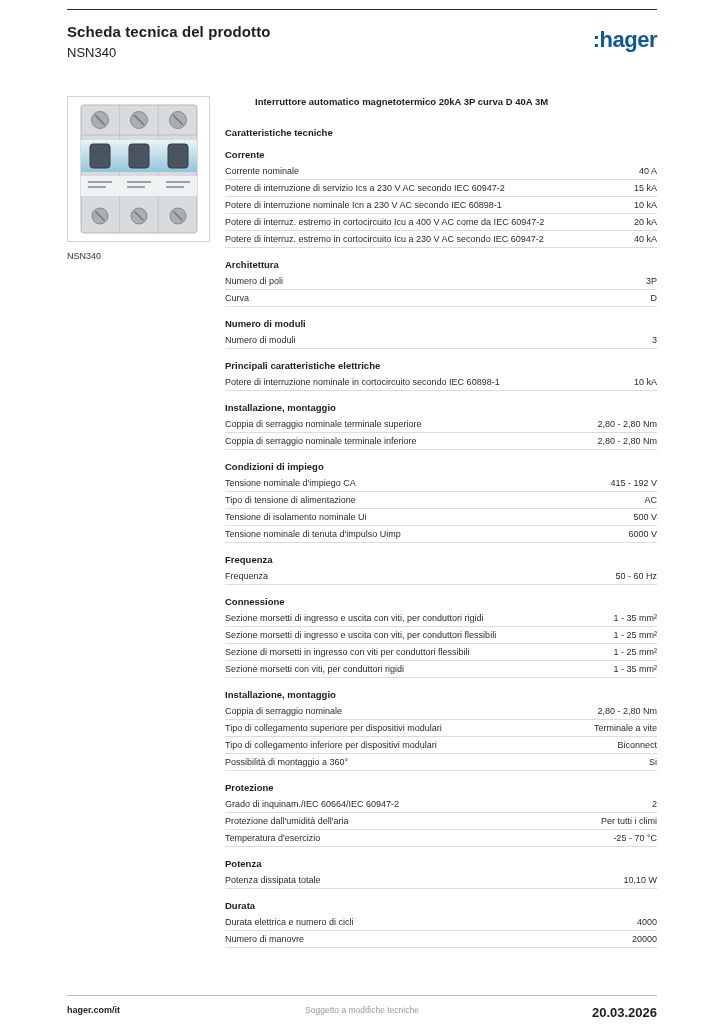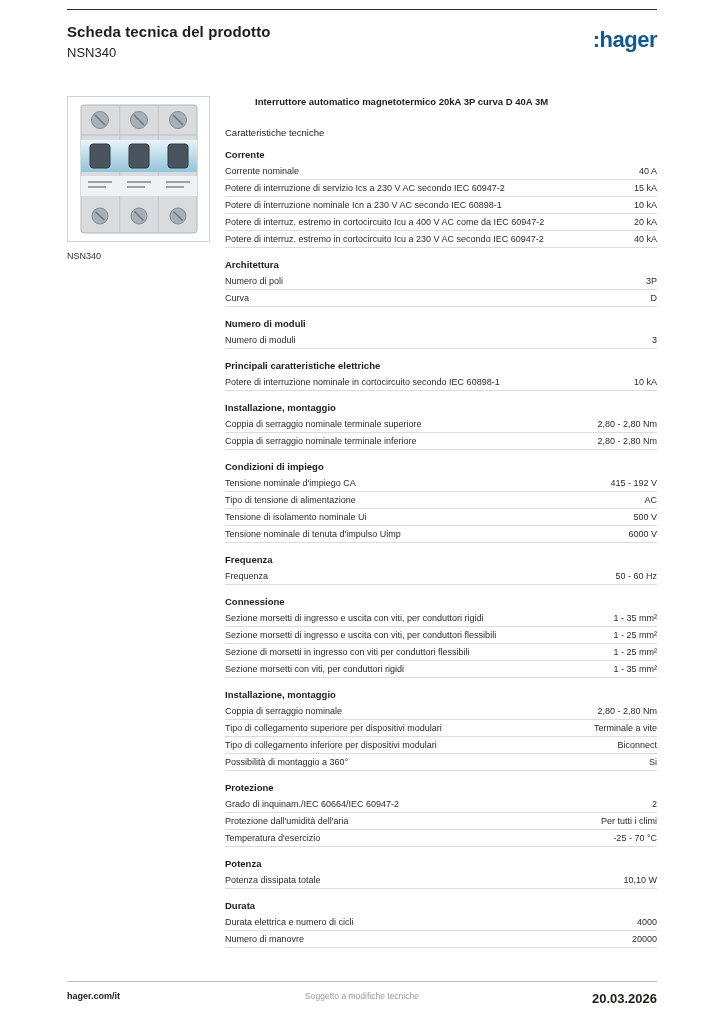--- a/index.html
+++ b/index.html
@@ -26,35 +26,35 @@
     width: 143px; height: 146px;
     border: 1px solid #d2d2d2;
     background: #fff;
     display: flex; align-items: center; justify-content: center;
   }
   .image-frame svg { width: 126px; height: 134px; }
   .image-caption { margin-top: 9px; font-size: 9px; color: #333; }
 
   main { flex: 1; min-width: 0; }
   .product-heading { font-size: 9.5px; font-weight: bold; margin-bottom: 20px; padding-left: 30px; }
-  .tech-subheading { font-size: 9.5px; font-weight: normal; }
+  .tech-subheading { font-size: 9.5px; font-weight: bold; }
 
   section h3 { font-size: 9.5px; font-weight: bold; margin: 11px 0 3px 0; line-height: 11px; }
   .row {
     display: flex; justify-content: space-between; align-items: baseline;
     border-bottom: 1px solid var(--line);
     padding: 2.5px 0 2.5px 0;
     font-size: 9px; line-height: 11px;
     color: #2b2b2b;
   }
   .row .lbl { text-align: left; }
   .row .val { text-align: right; white-space: nowrap; padding-left: 12px; color: #2b2b2b; }
 
   footer {
-    position: absolute; left: 57px; right: 57px; bottom: 18px;
+    position: absolute; left: 57px; right: 57px; bottom: 4px;
     border-top: 1px solid #bdbdbd;
     padding-top: 9px;
   }
   .f-left { float: left; font-size: 9px; font-weight: bold; color: var(--ink); }
   .f-right { float: right; font-size: 13px; font-weight: bold; color: var(--ink); }
   .f-center {
     position: absolute; left: 50%; transform: translateX(-50%);
     font-size: 8.5px; color: #9a9a9a;
   }
 </style>

